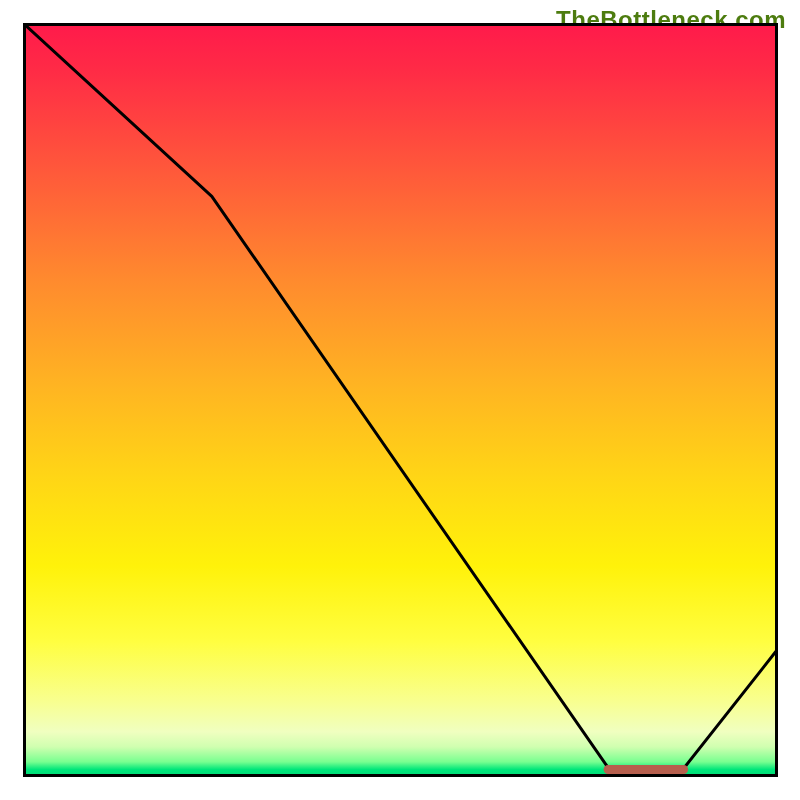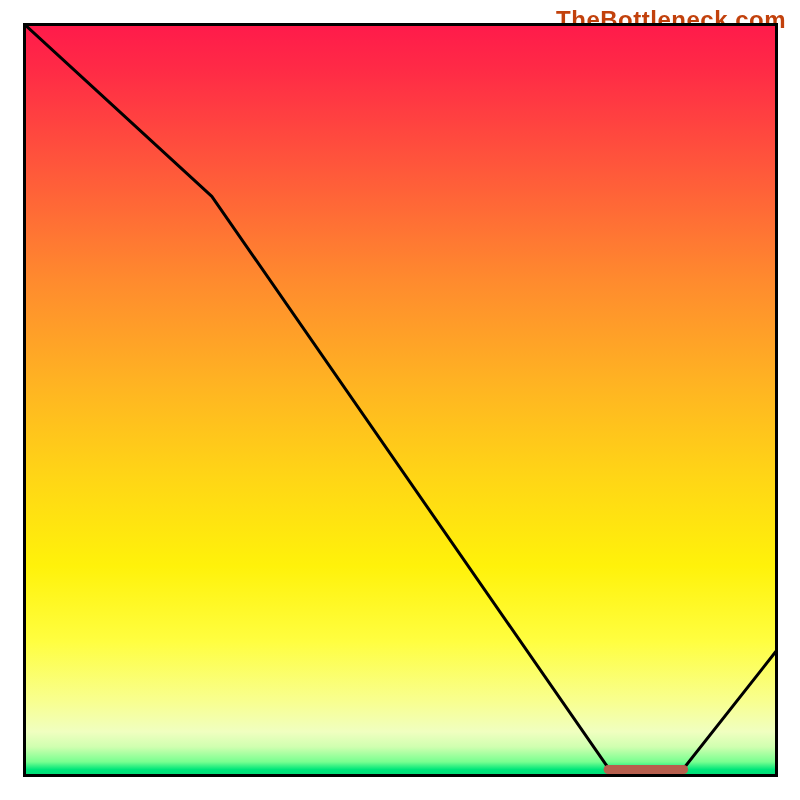--- a/index.html
+++ b/index.html
@@ -15,21 +15,21 @@
     position: relative;
     width: 800px;
     height: 800px;
   }
   .attribution {
     position: absolute;
     top: 6px;
     right: 14px;
     font-size: 24px;
     font-weight: 600;
-    color: #c2410c;
+    color: #4d7c0f;
     letter-spacing: 0.5px;
   }
   .plot-area {
     position: absolute;
     left: 23px;
     top: 23px;
     width: 755px;
     height: 754px;
     box-sizing: border-box;
     overflow: hidden;

